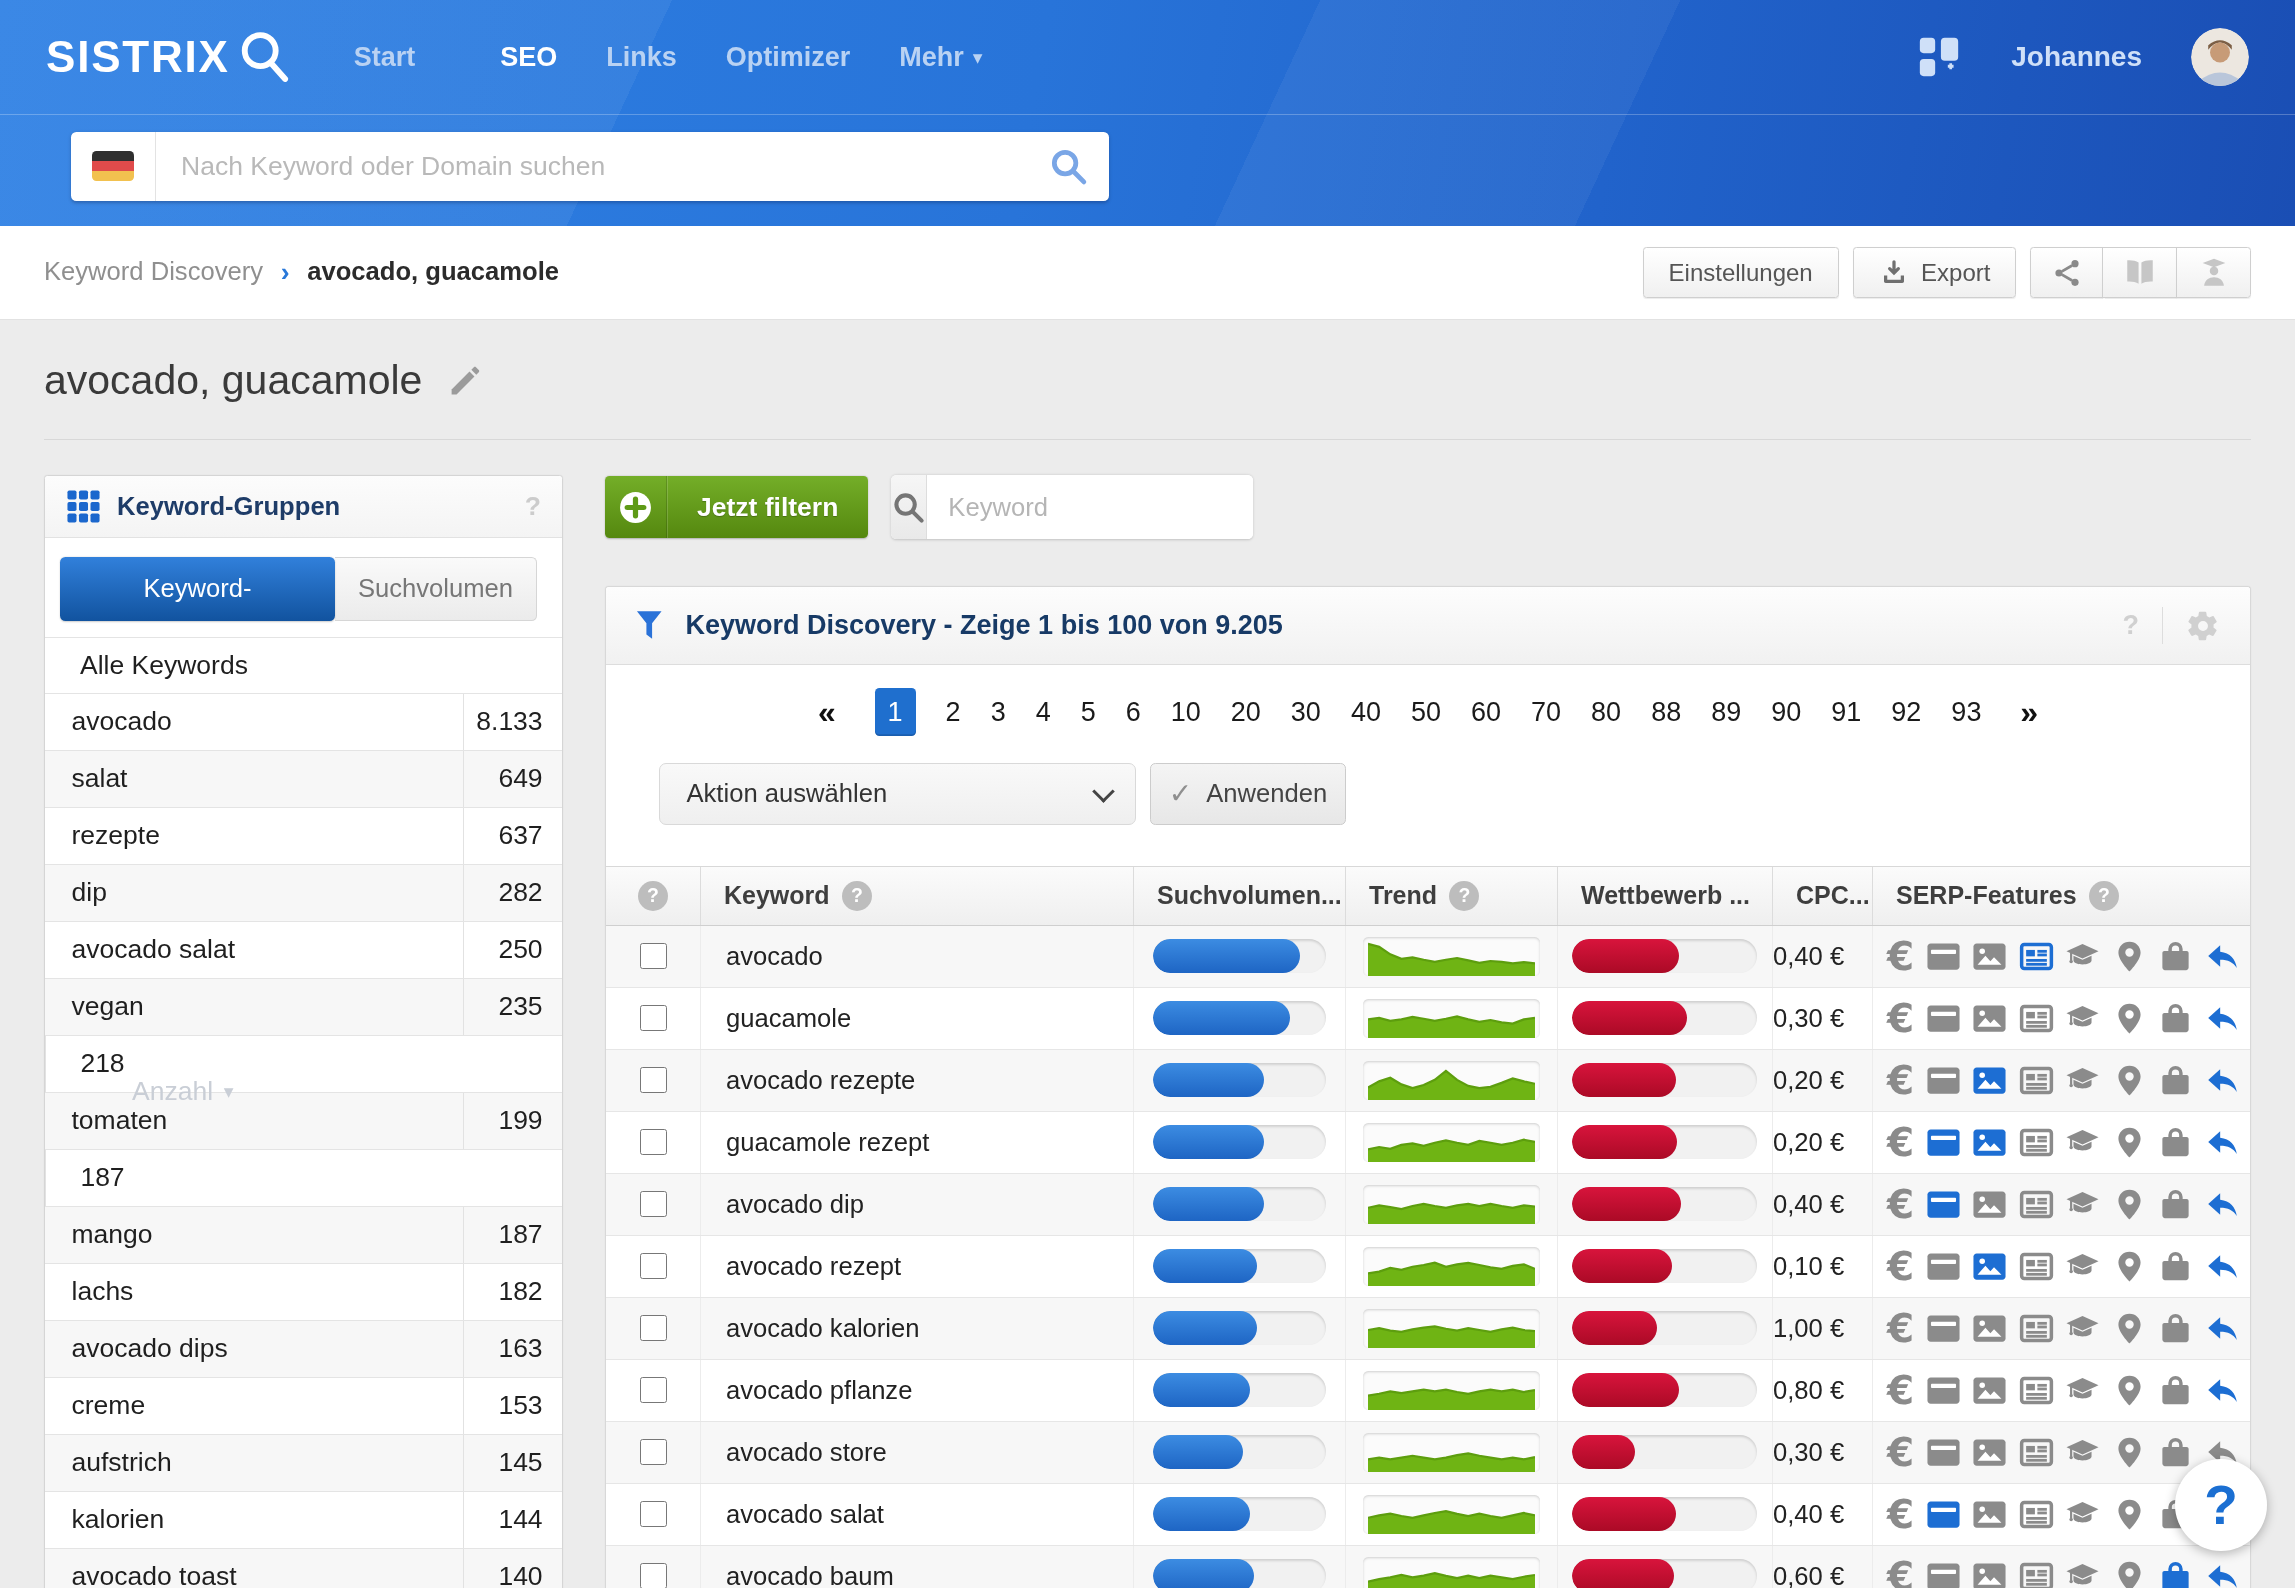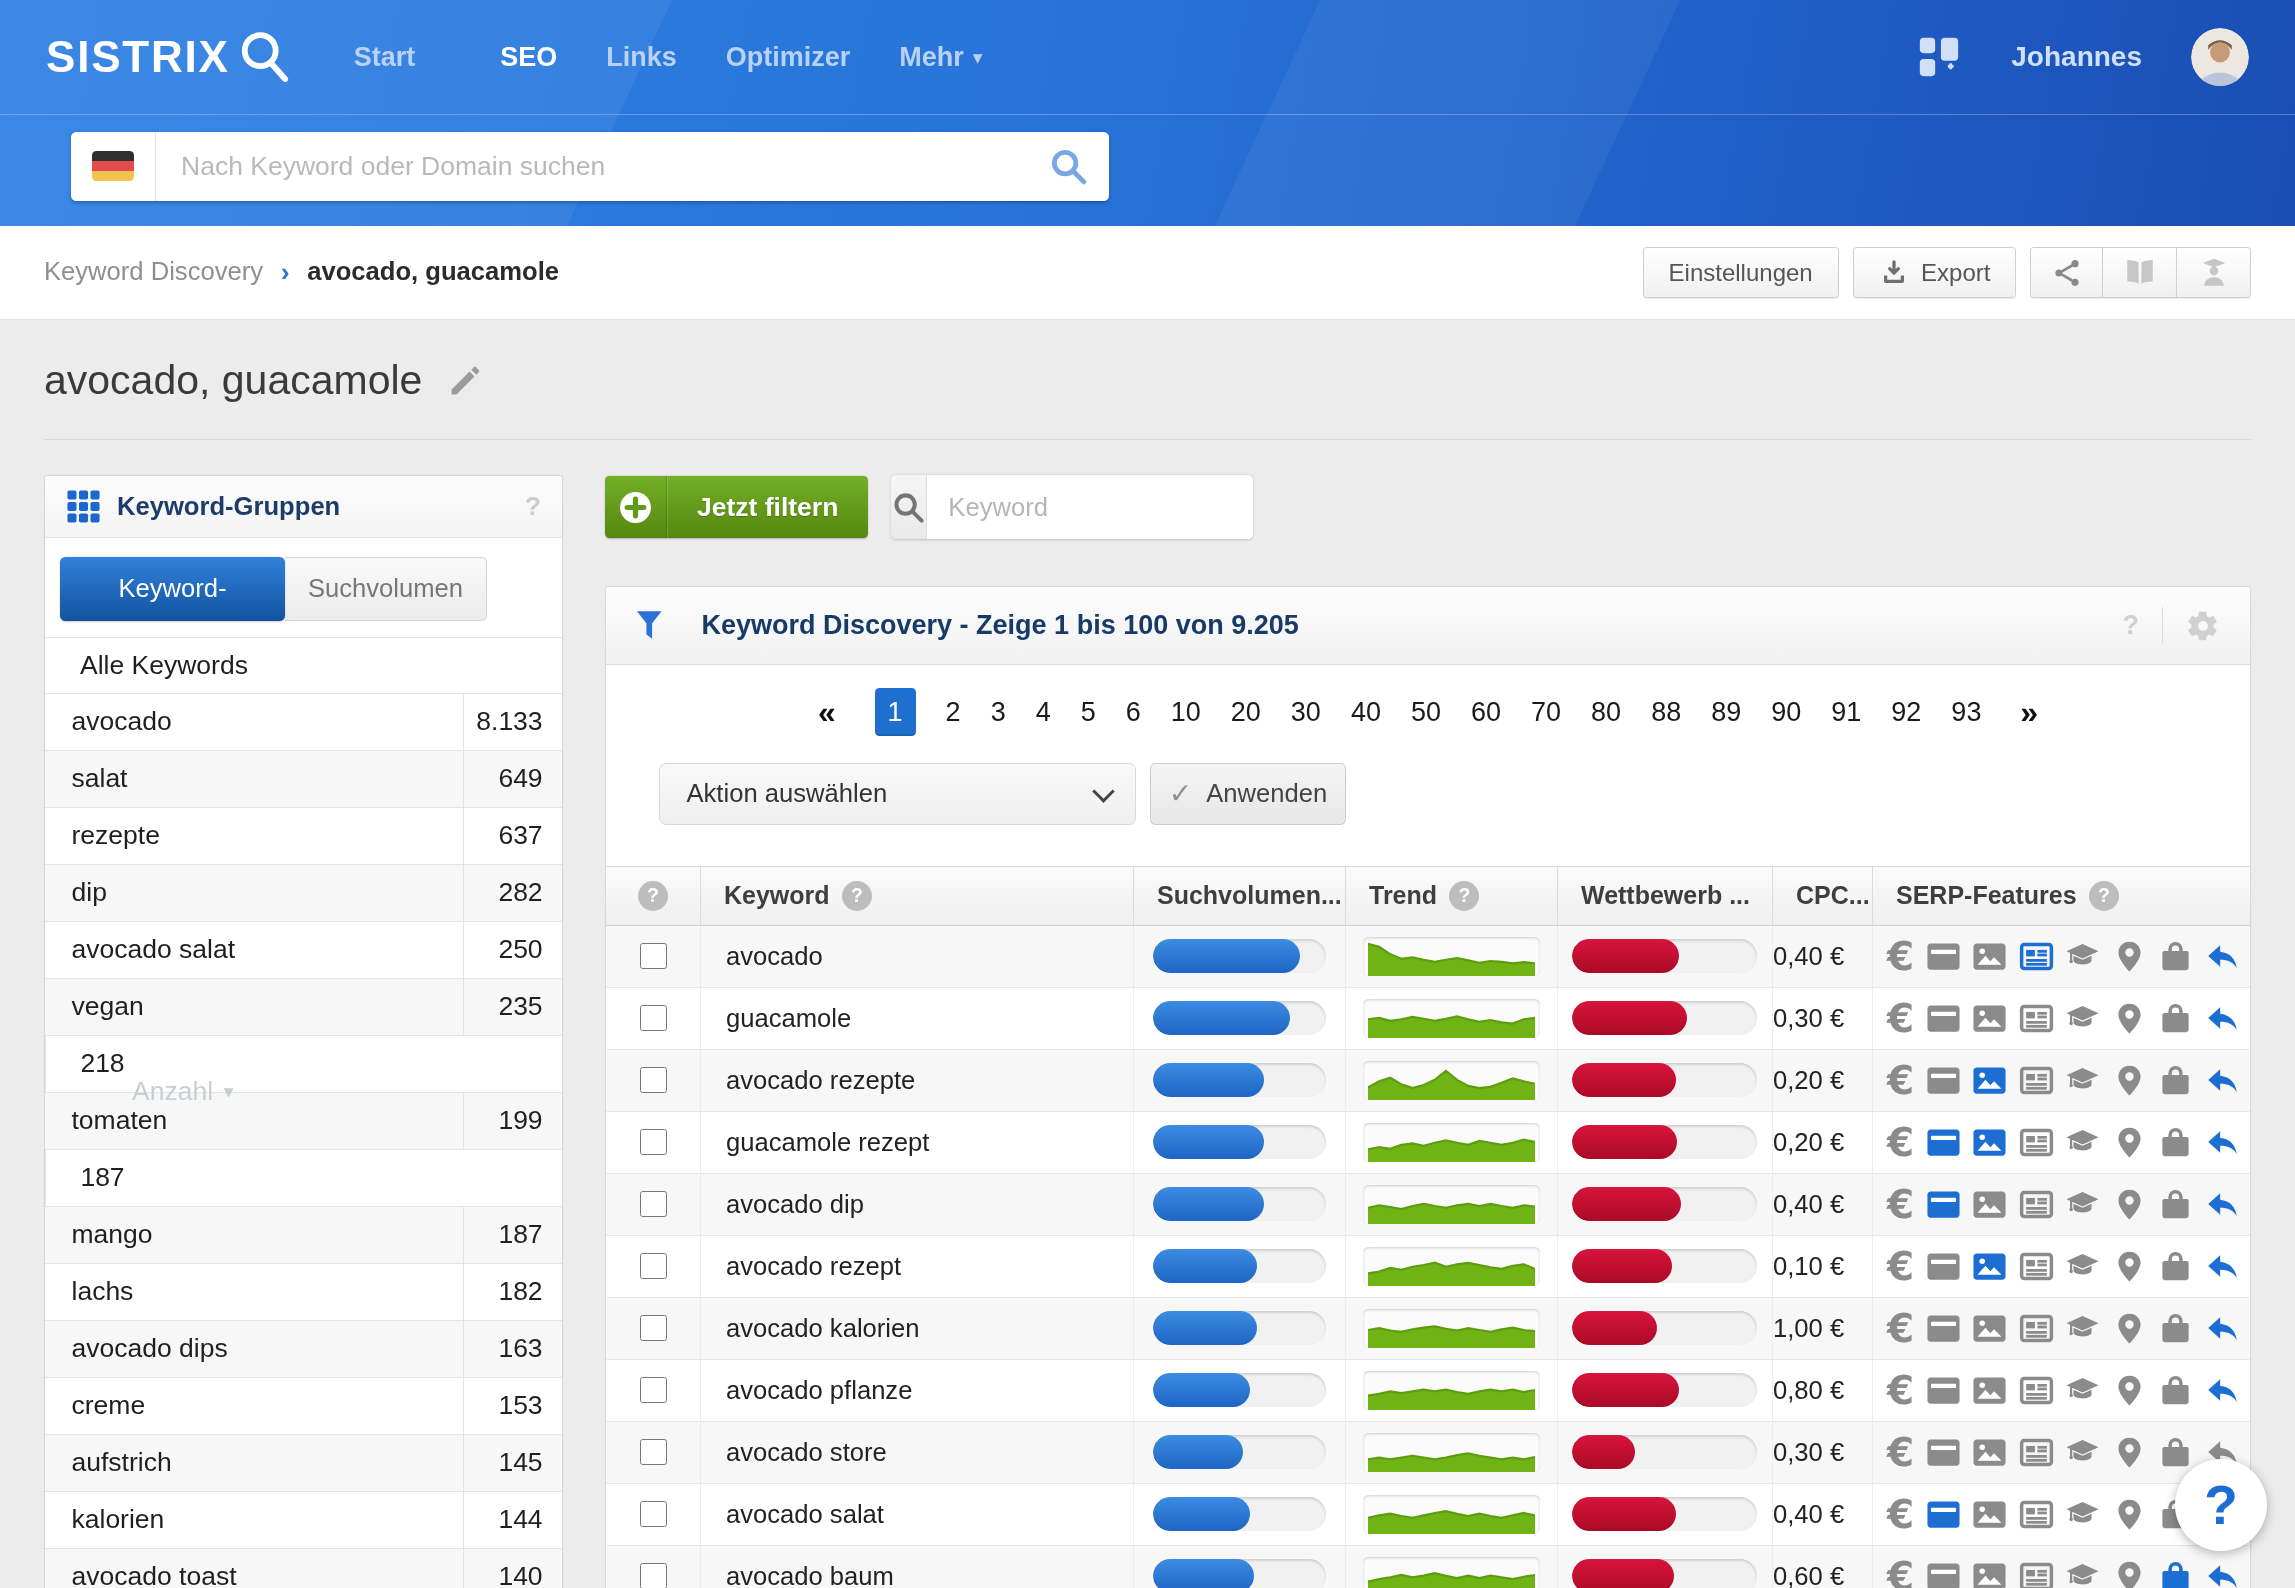--- a/index.html
+++ b/index.html
@@ -58,21 +58,21 @@
   .title-divider { border:none; border-top:0.9px solid #d8d8d8; margin-top:35px; }
   .columns { display:flex; align-items:flex-start; gap:42px; margin-top:35px; }
   
   .sidepanel { width:519px; background:#fff; border:0.9px solid #d5d5d5; border-radius:3.5px; box-shadow:0 0.9px 1.8px rgba(0,0,0,0.06); position:relative; }
   .sidepanel-header { height:62px; display:flex; align-items:center; padding:0 21px; gap:16px;
     background:linear-gradient(#fcfcfc,#f4f4f4); border-bottom:0.9px solid #e2e2e2; border-radius:3.5px 3.5px 0 0; }
   .sidepanel-title { font-size:25.6px; font-weight:bold; color:#1e3c68; }
   .sidepanel-help { margin-left:auto; color:#cccccc; font-size:26.5px; font-weight:bold; cursor:pointer; }
   .tabs-wrap { padding:18.5px 17.7px 16px 15px; display:flex; }
   .tab { height:64px; display:flex; align-items:center; justify-content:center; font-size:25.6px; cursor:pointer; }
-  .tab.active { width:225px; background:linear-gradient(#3180db,#11539f); color:#fff; border-radius:5.3px; font-weight:normal;
+  .tab.active { width:275px; background:linear-gradient(#3180db,#11539f); color:#fff; border-radius:5.3px; font-weight:normal;
     box-shadow:0 0.9px 1.8px rgba(0,0,0,0.2); position:relative; z-index:1; }
   .tab.inactive { width:202px; background:linear-gradient(#fafafa,#ebebeb); color:#777; border:0.9px solid #d6d6d6; border-left:none; border-radius:0 5.3px 5.3px 0; }
   .sort-overlay { position:absolute; left:87px; top:600px; color:#c9ced6; font-size:26.5px; z-index:3; display:flex; gap:10.6px; align-items:center; pointer-events:none; }
   .all-row { height:57px; border-top:0.9px solid #e4e4e4; border-bottom:0.9px solid #e4e4e4; display:flex; align-items:center; padding-left:35px;
     font-size:26.5px; color:#1f1f1f; background:#fff; cursor:pointer; }
   .group-row { height:57px; display:flex; align-items:stretch; border-bottom:0.9px solid #e4e4e4; cursor:pointer; background:#fff; }
   .group-row:nth-child(even) { background:#f7f7f7; }
   .group-row .gname { flex:1; display:flex; align-items:center; padding-left:26.5px; font-size:26.5px; color:#1f1f1f; }
   .group-row .gcount { width:99px; border-left:0.9px solid #e2e2e2; display:flex; align-items:center; justify-content:flex-end; padding-right:19.4px; font-size:26.5px; color:#1f1f1f; }
   
@@ -84,21 +84,21 @@
     box-shadow:0.9px 0 0 rgba(255,255,255,0.18); }
   .green-btn .lbl { display:flex; align-items:center; padding:0 30px; color:#fff; font-size:26.5px; font-weight:bold; text-shadow:0 0.9px 0.9px rgba(0,0,0,0.25);
     font-family:"Liberation Sans","DejaVu Sans",sans-serif; }
   .kw-input-group { width:362px; height:64px; background:#fff; border-radius:5.3px; overflow:hidden; display:flex; box-shadow:0 0.9px 2.6px rgba(0,0,0,0.18); }
   .kw-input-group .icon-seg { width:65px; display:flex; align-items:center; justify-content:center; background:linear-gradient(#f6f6f6,#e9e9e9);
     border-right:0.9px solid #ddd; color:#757575; }
   .kw-input-group input { flex:1; border:none; outline:none; font-size:25.6px; padding:0 21px; color:#444; font-family:"Liberation Sans","DejaVu Sans",sans-serif; }
   .kw-input-group input::placeholder { color:#b5b5b5; }
   
   .card { margin-top:47px; background:#fff; border:0.9px solid #d8d8d8; border-bottom:none; border-radius:3.5px 3.5px 0 0; box-shadow:0 0.9px 1.8px rgba(0,0,0,0.06); }
-  .card-header { height:78px; display:flex; align-items:center; padding:0 30px; gap:39px;
+  .card-header { height:78px; display:flex; align-items:center; padding:0 30px; gap:23px;
     background:linear-gradient(#fdfdfd,#f1f1f1); border-bottom:0.9px solid #ddd; border-radius:3.5px 3.5px 0 0; }
   .card-title { font-size:27px; font-weight:bold; color:#173a66; }
   .card-header-right { margin-left:auto; display:flex; align-items:center; gap:23px; }
   .hdr-help { color:#d0d0d0; font-size:27px; font-weight:bold; cursor:pointer; }
   .hdr-vdiv { width:0.9px; height:37px; background:#ddd; }
   .gear { color:#d0d0d0; cursor:pointer; display:flex; }
   .pagination { display:flex; align-items:center; justify-content:center; gap:30px; padding:23px 0 10.6px; }
   .page-num { font-size:27px; color:#1a1a1a; cursor:pointer; }
   .page-num.active { width:41px; height:48px; background:#1f6fce; color:#fff; border-radius:4.4px; display:flex; align-items:center; justify-content:center;
     box-shadow:inset 0 -1.8px 0 rgba(0,0,0,0.15); }

